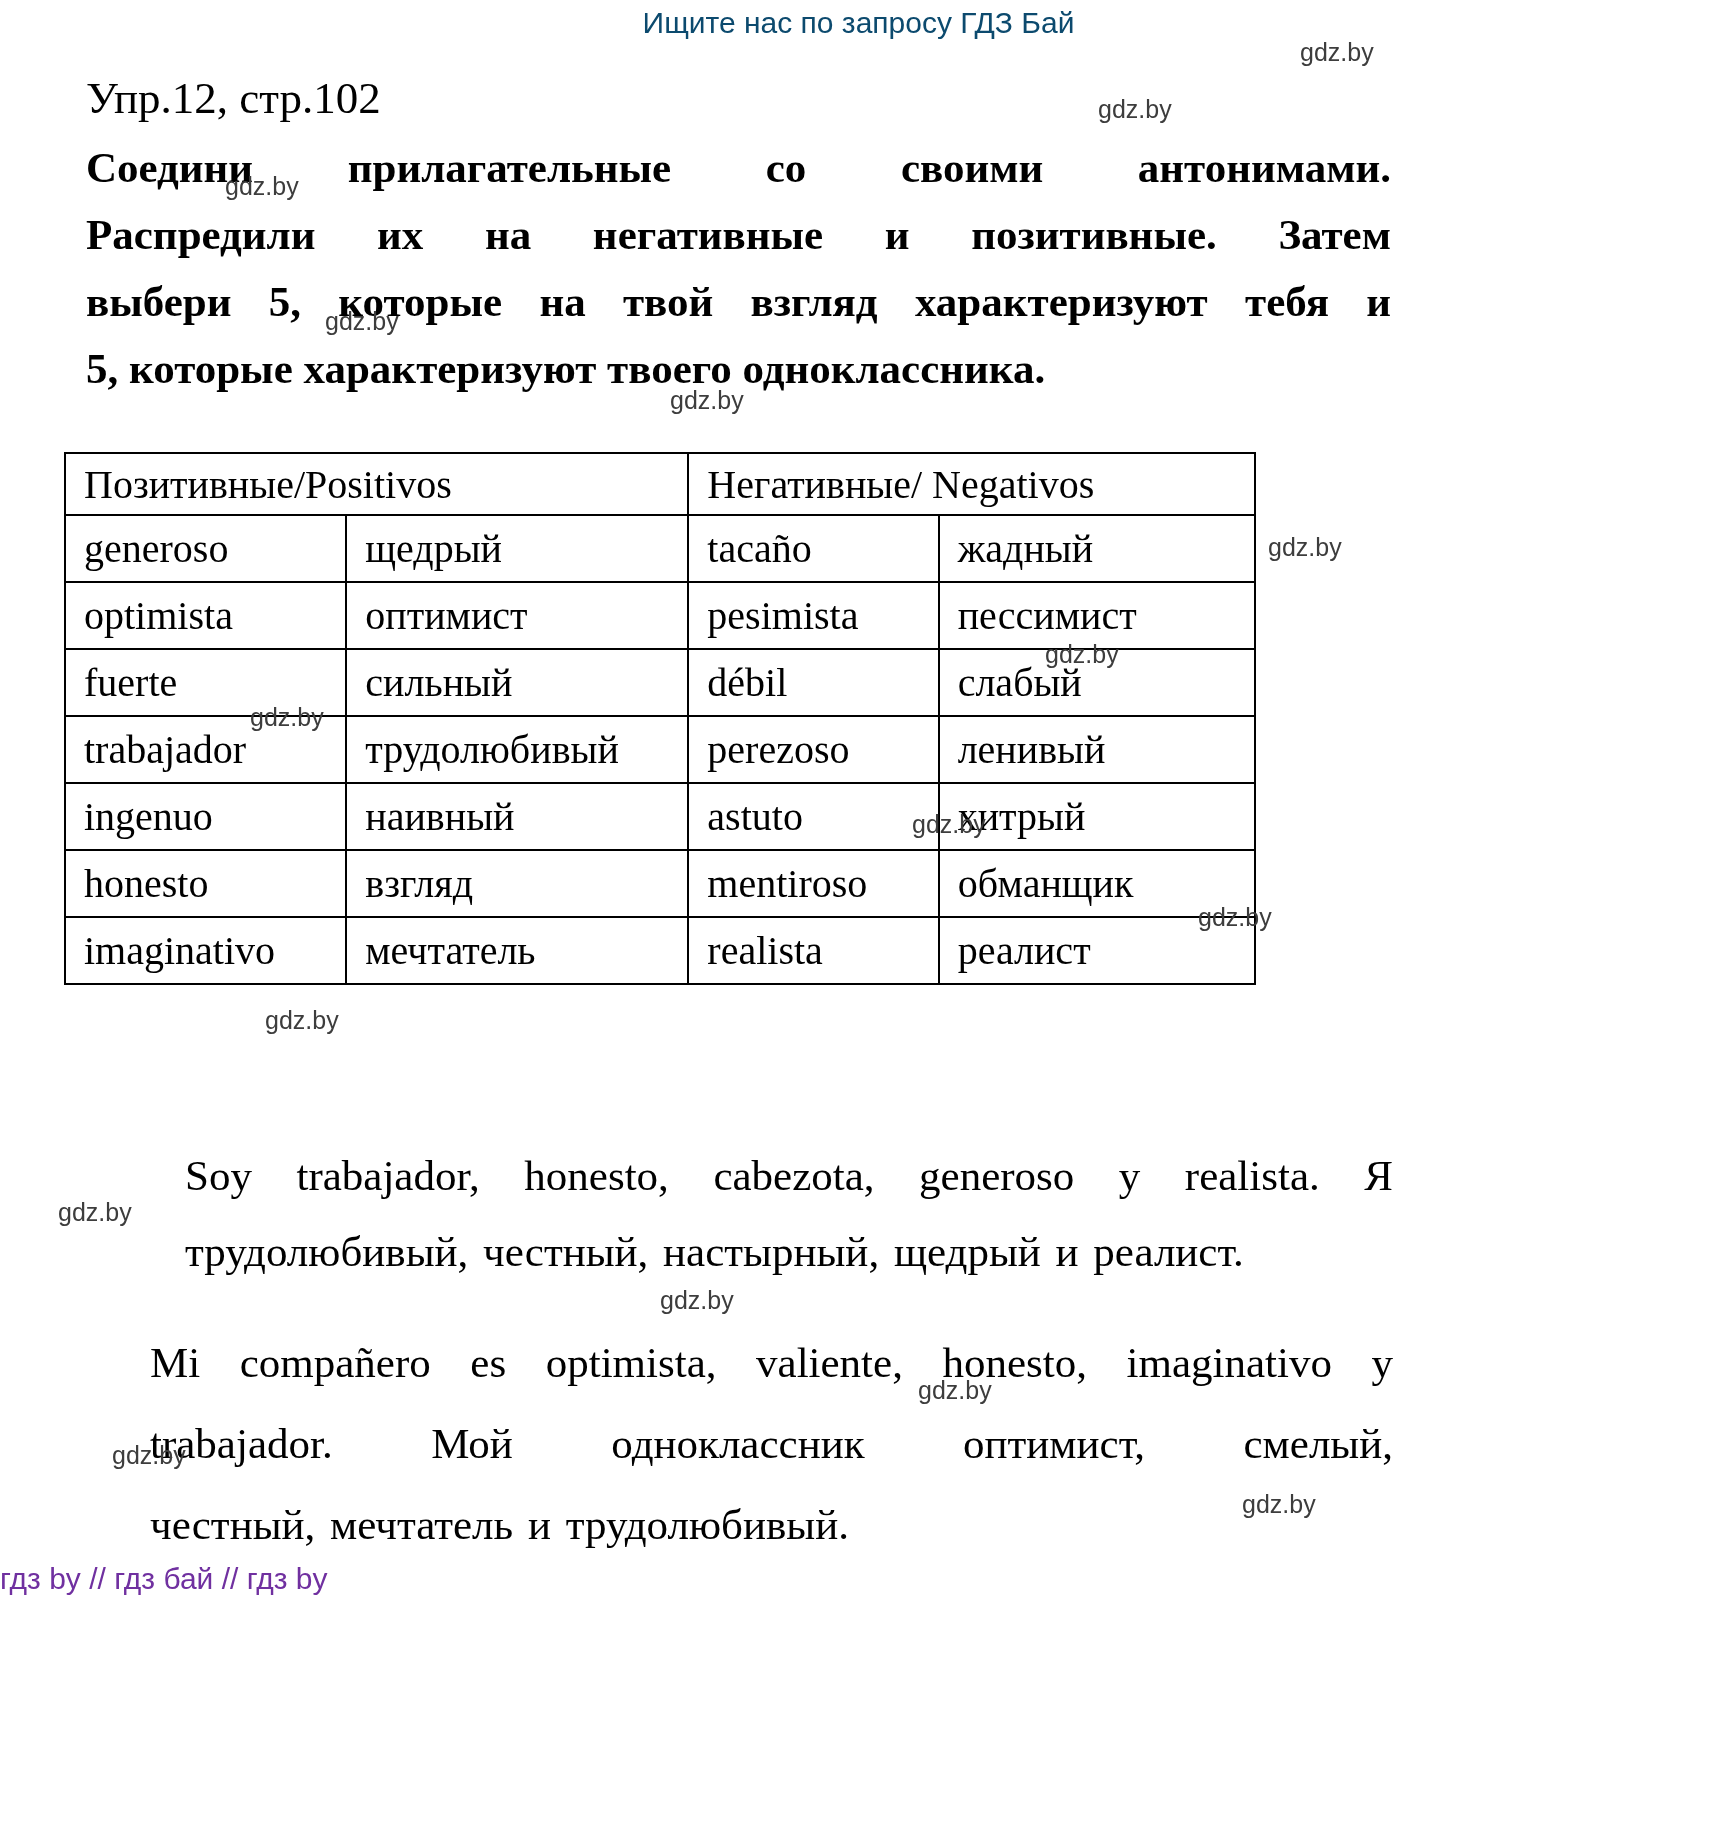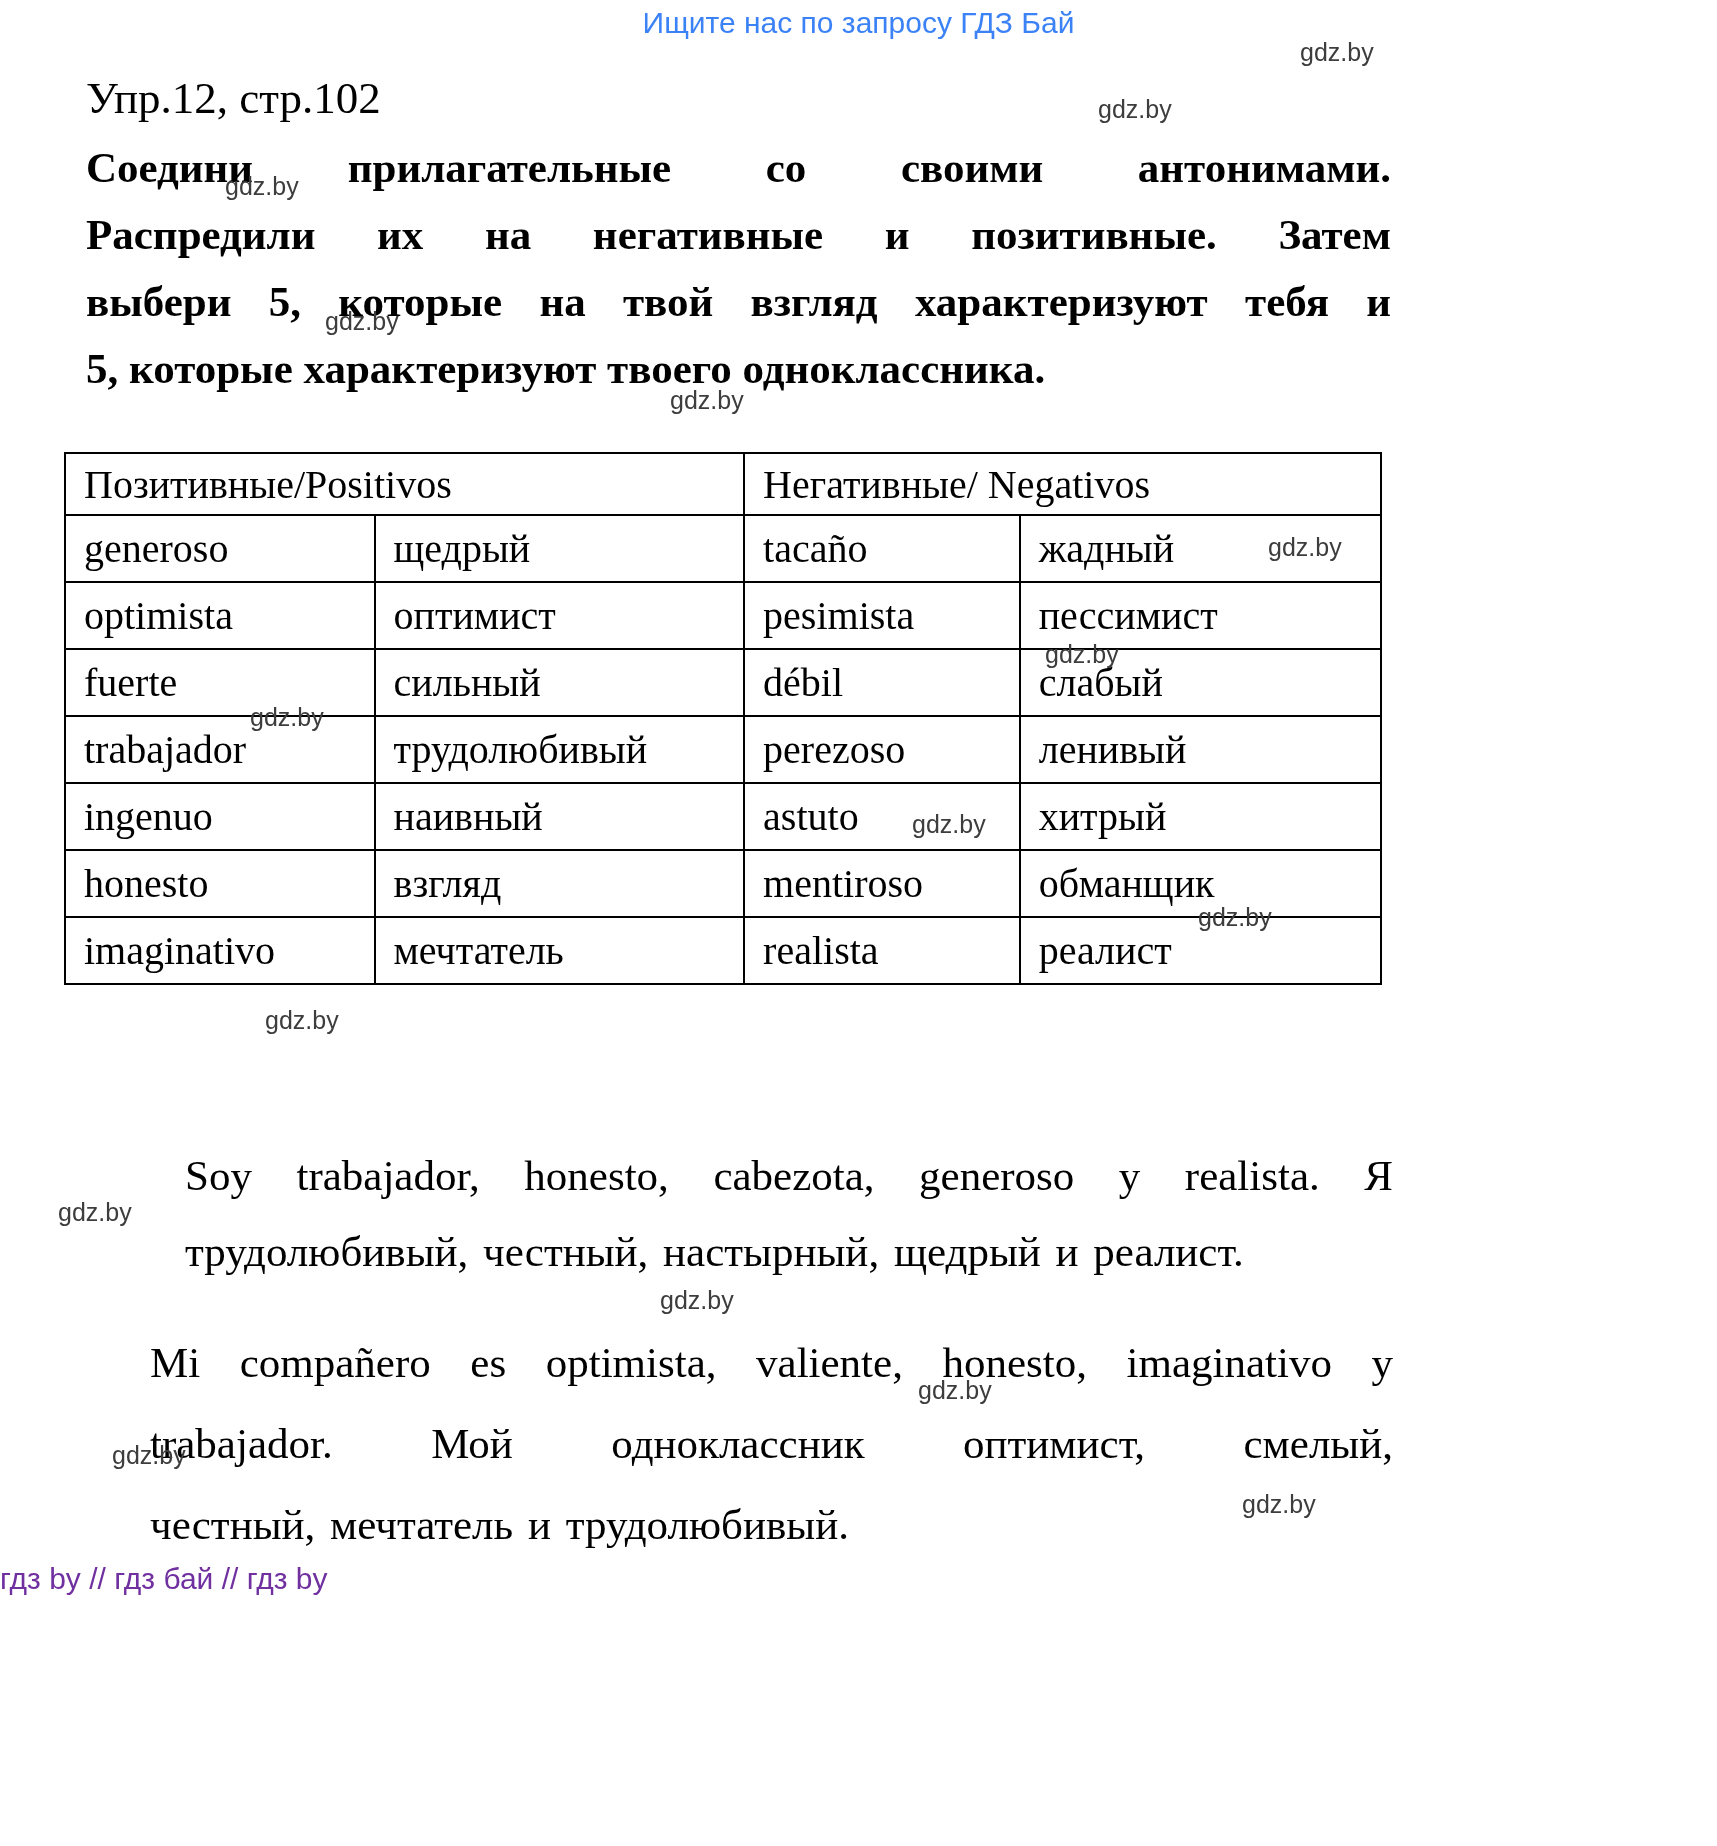--- a/index.html
+++ b/index.html
@@ -12,21 +12,21 @@
     font-family: "Liberation Serif", serif;
     color: #000000;
   }
   .banner {
     position: absolute;
     top: 6px; left: 0;
     width: 100%;
     text-align: center;
     font-family: "Liberation Sans", sans-serif;
     font-size: 30px;
-    color: #3b82f6;
+    color: #0c4a6e;
   }
   .wm {
     position: absolute;
     font-family: "Liberation Sans", sans-serif;
     font-size: 25px;
     color: #3d3d3d;
     white-space: nowrap;
     z-index: 5;
   }
   .title {
@@ -47,21 +47,21 @@
     text-align: justify;
     text-align-last: justify;
   }
   .tline.last {
     text-align: left;
     text-align-last: auto;
   }
   table.antonyms {
     position: absolute;
     top: 452px; left: 64px;
-    width: 1318px;
+    width: 1192px;
     border-collapse: collapse;
     font-size: 40px;
     padding-left: 7px;
   }
   table.antonyms th, table.antonyms td {
     border: 2px solid #000;
     font-weight: normal;
     text-align: left;
     padding: 6px 10px 6px 18px;
     white-space: nowrap;

